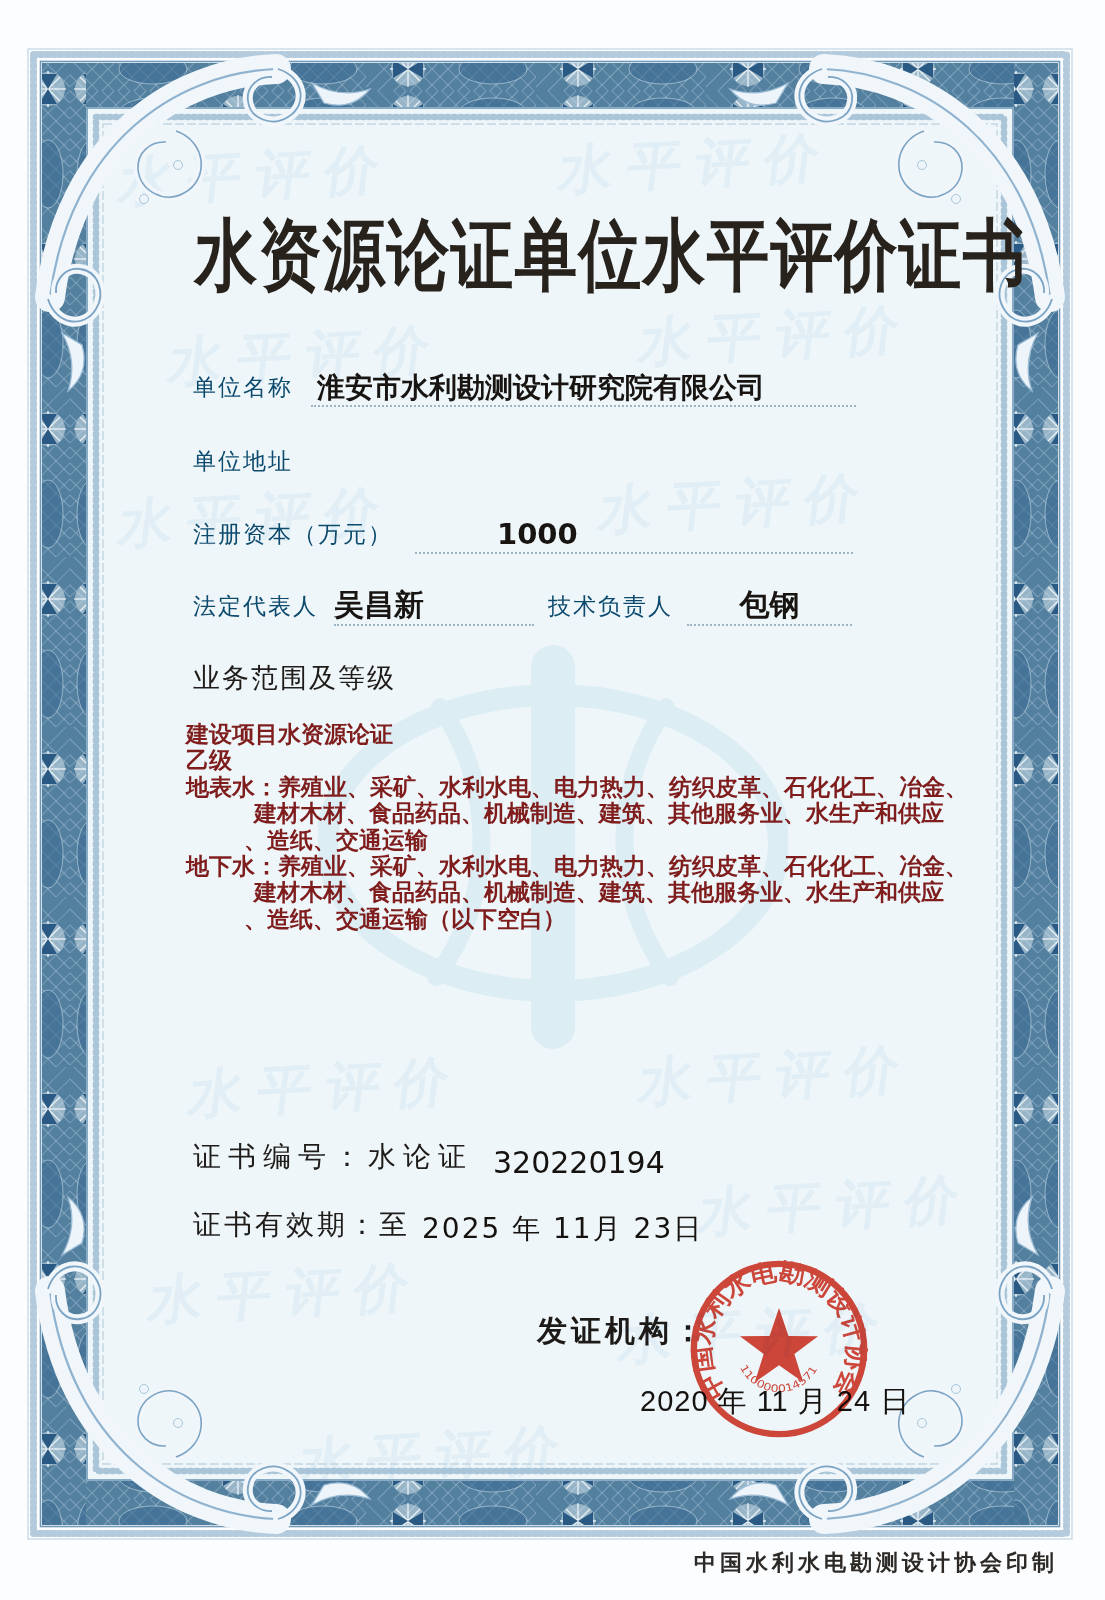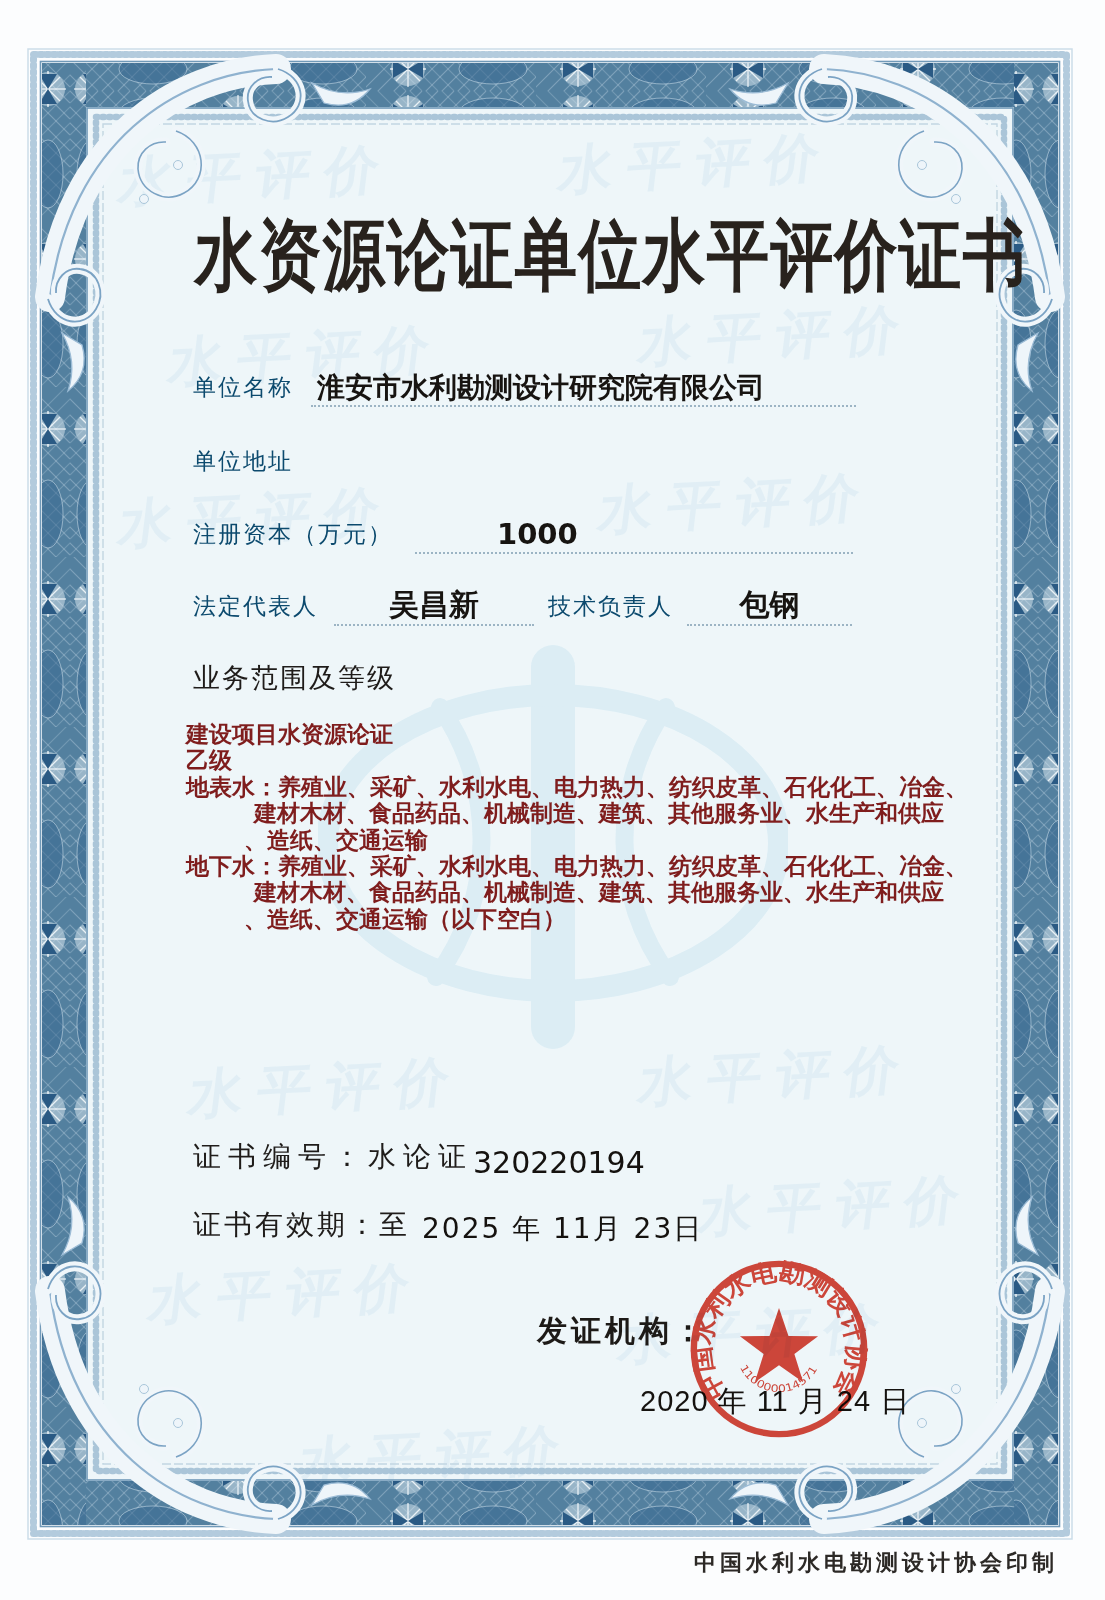--- a/index.html
+++ b/index.html
@@ -36,37 +36,37 @@
   
   .row{position:absolute; left:193px; display:flex; align-items:flex-end; z-index:3;}
   .lbl{font-family:"Liberation Serif", serif; font-size:23px; color:#0c4a6e;
        letter-spacing:2px; white-space:nowrap; padding-bottom:4px;}
   .fill{border-bottom:2px dotted #9cb4c4; display:flex; align-items:flex-end; padding-bottom:1px;}
   .val{font-weight:700; color:#171411; white-space:nowrap; line-height:1.15;}
   .r1{top:372px;} .r1 .fill{width:545px; margin-left:18px;} .r1 .val{font-size:28px; padding-left:6px;}
   .r2{top:446px;} .r2 .fill{width:545px; margin-left:18px;} .r2 .val{font-size:27px; padding-left:6px;}
   .r3{top:518px;} .r3 .fill{width:438px; margin-left:22px;} .r3 .val{font-size:29px; padding-left:82px; font-family:"DejaVu Sans", sans-serif;}
   .r4{top:588px;}
-  .r4 .fill.fa{width:200px; margin-left:16px; justify-content:center;}
+  .r4 .fill.fa{width:200px; margin-left:16px; justify-content:flex-start;}
   .r4 .lbl.second{margin-left:14px;}
   .r4 .fill.fb{width:165px; margin-left:14px; justify-content:center;}
   .r4 .val{font-size:30px;}
 
   .scope-heading{position:absolute; left:193px; top:660px; z-index:3;
     font-family:"Liberation Serif", serif; font-size:27px; letter-spacing:2px; color:#1f1c1a;}
   .scope{position:absolute; left:186px; top:721px; width:812px; z-index:3;
     font-size:23px; line-height:26.4px; font-weight:700; color:#7f1d1d; white-space:nowrap;}
   .scope-line.ind{padding-left:68px;}
   .scope-line.ind2{padding-left:58px;}
 
   .certnum-row{position:absolute; left:193px; top:1138px; z-index:3; display:flex; align-items:baseline;}
   .certnum-row .lbl-serif{letter-spacing:7px;}
   .lbl-serif{font-family:Liberation Sans, sans-serif; font-size:28px; color:#1f1c1a; white-space:nowrap;}
   .num{font-family:"DejaVu Sans", sans-serif; color:#15120f;}
-  .certnum-row .num{font-size:30px; position:relative; top:7px;}
+  .certnum-row .num{font-size:30px; margin-left:20px; position:relative; top:7px;}
   .validity-row{position:absolute; left:193px; top:1206px; z-index:3; display:flex; align-items:baseline;}
   .validity-row .lbl-serif{letter-spacing:3px;}
   .validity-row .num{font-size:28px; margin-left:12px; position:relative; top:4px; letter-spacing:2px;}
 
   .issuer{position:absolute; left:537px; top:1311px; z-index:3;
     font-family:"Liberation Serif", serif; font-size:30px; font-weight:700;
     letter-spacing:4px; color:#1d1a17;}
   .issue-date{position:absolute; left:640px; top:1382px; z-index:3;
     font-size:29px; letter-spacing:1px; color:#15120f;}
 

